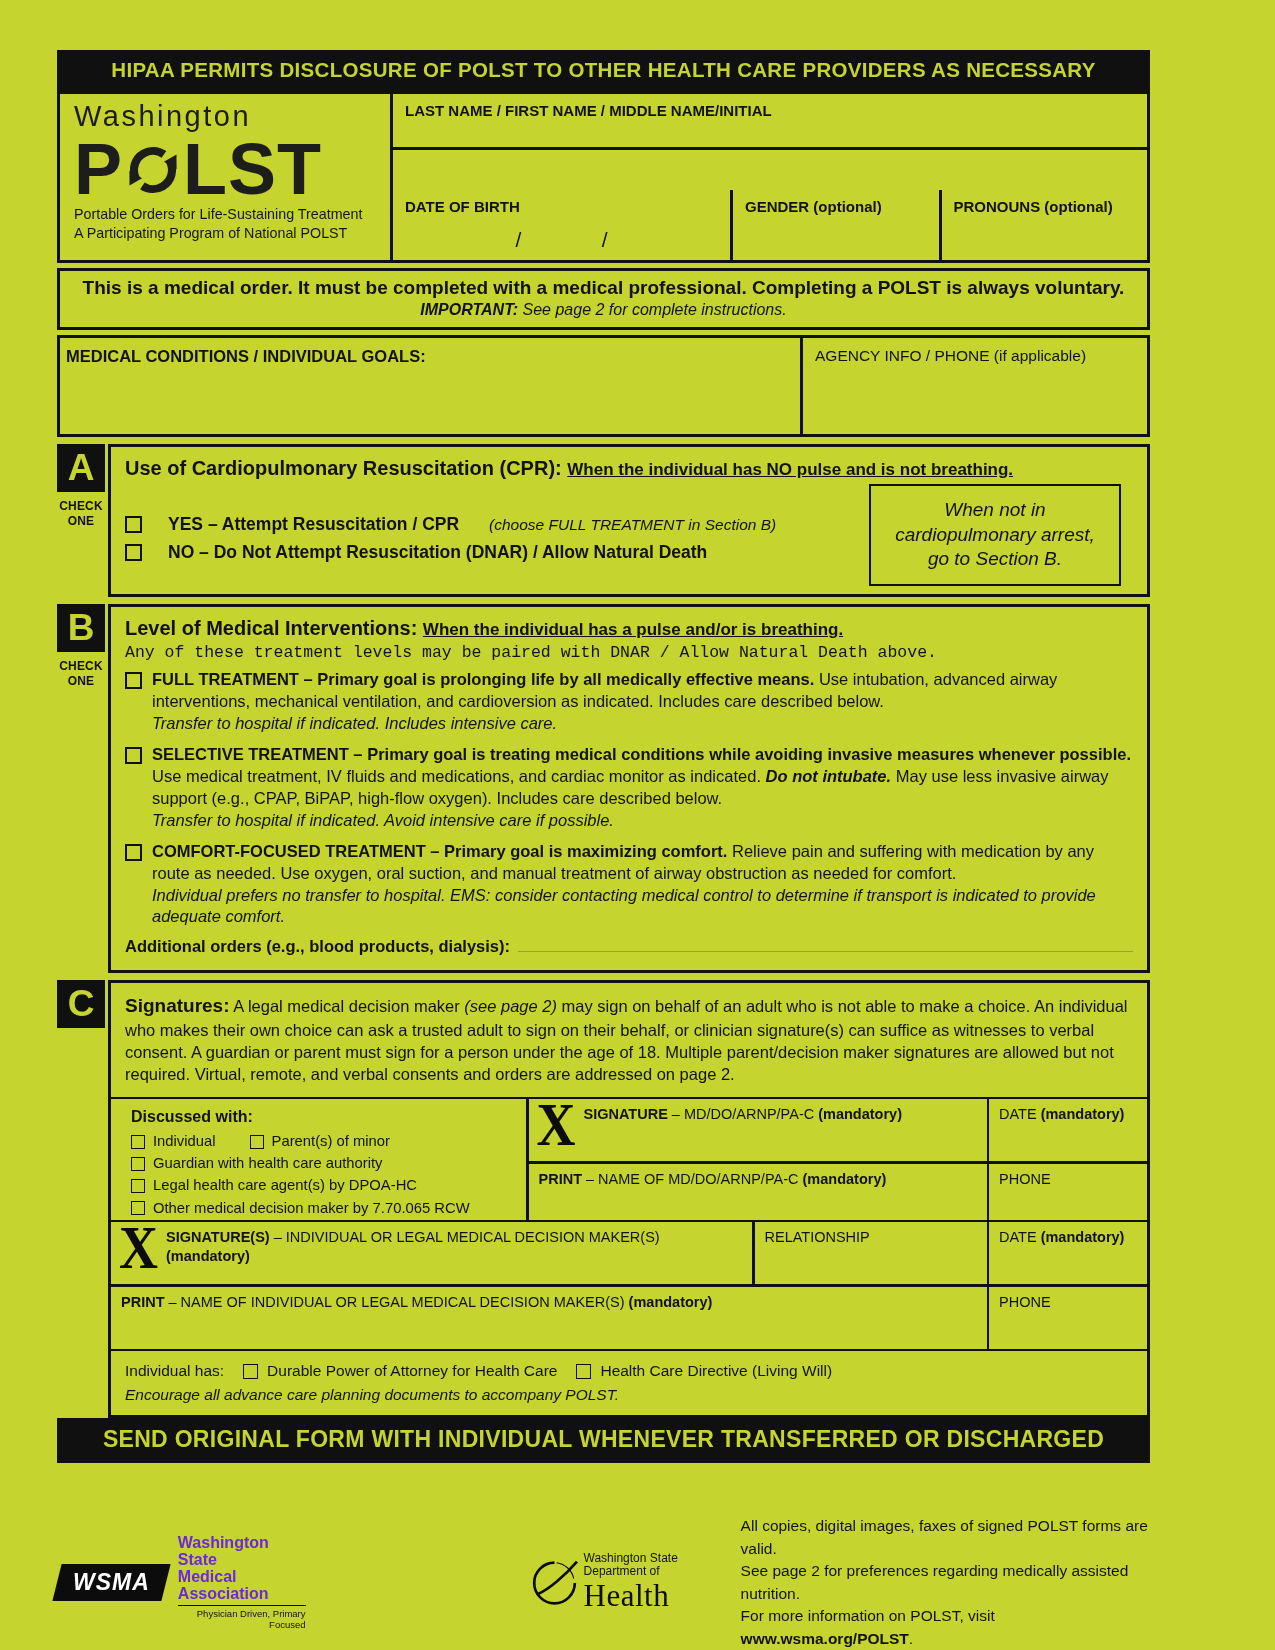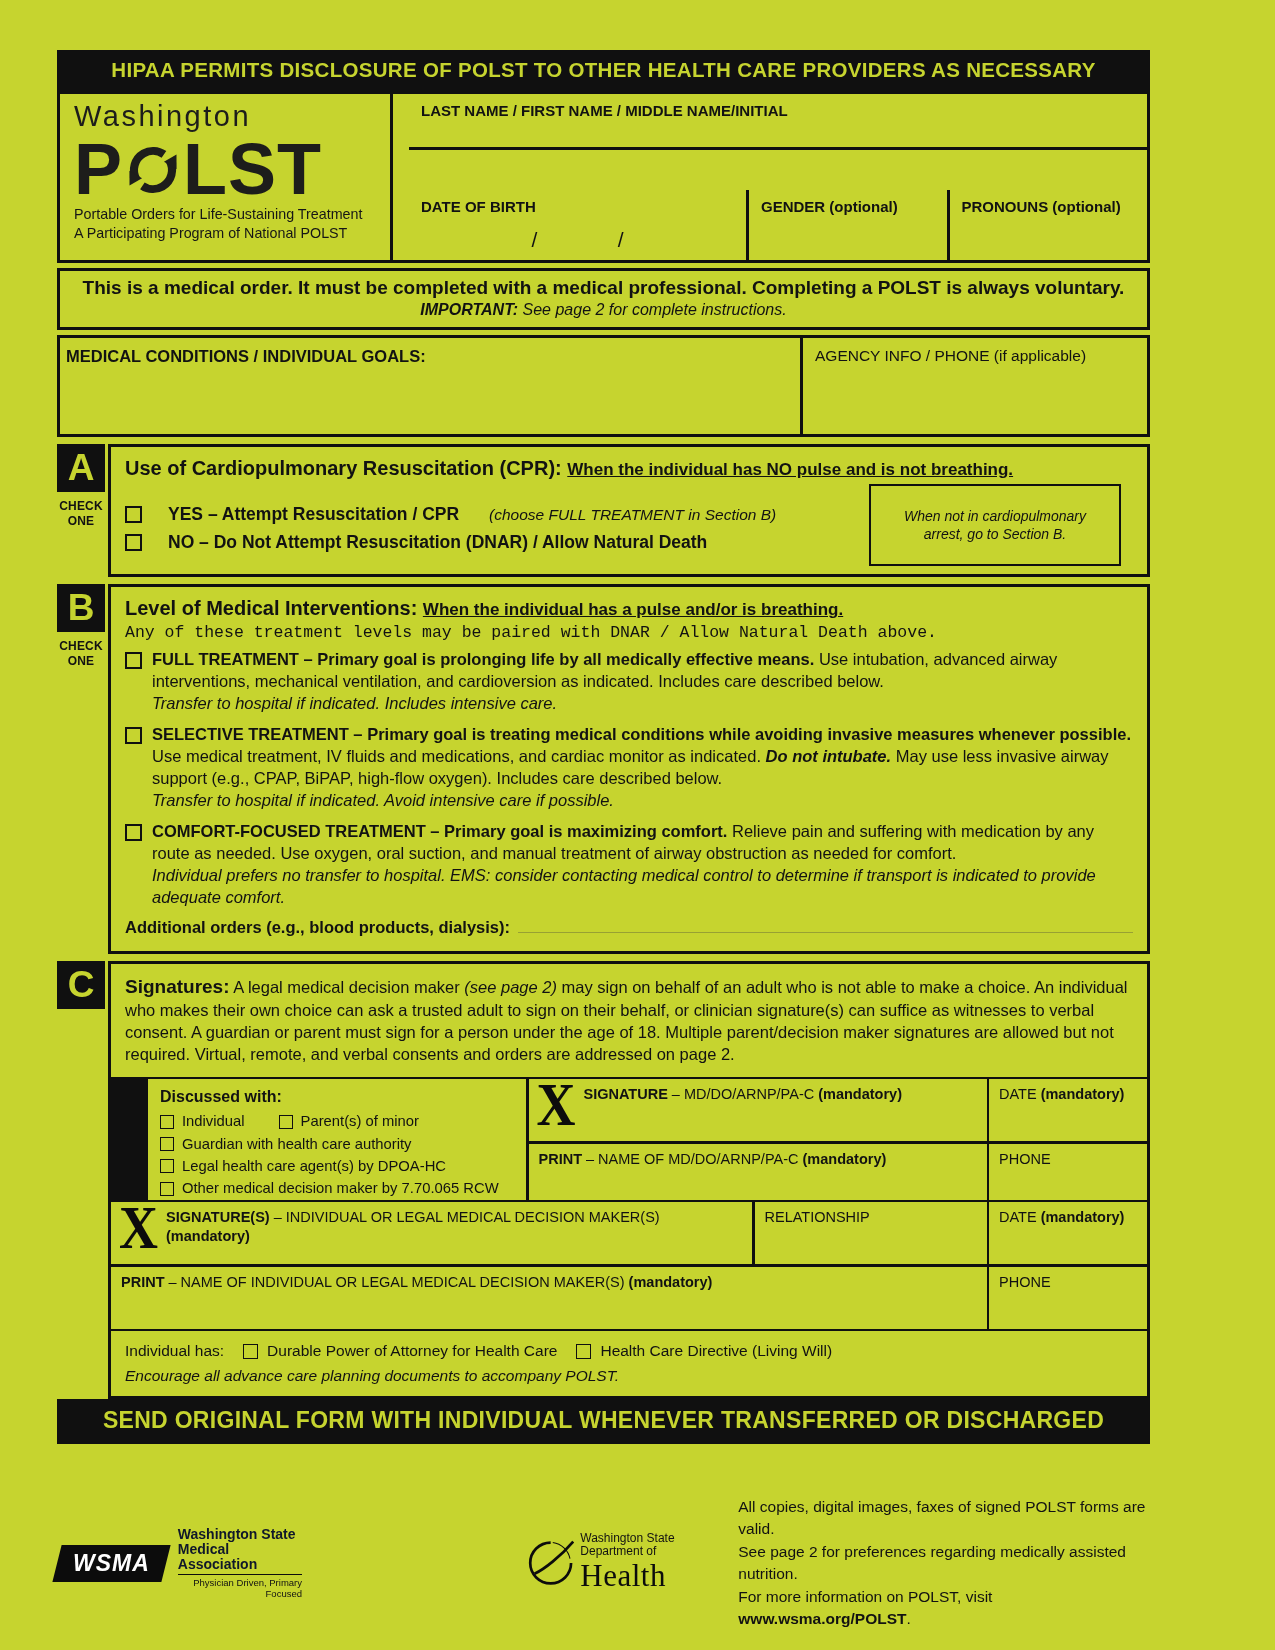--- a/index.html
+++ b/index.html
@@ -13,21 +13,21 @@
   }
   .form { width:1093px; margin:50px 0 0 57px; }
 
   .banner {
     background:#101010; color:#c6d42f; text-align:center; font-weight:bold;
   }
   .banner.top { font-size:20.5px; padding:8px 0 9px; letter-spacing:.3px; }
   .banner.bottom { font-size:23px; padding:8px 0 10px; letter-spacing:.3px; }
 
   
-  .header { display:flex; border:3px solid #101010; height:172px;gap:16px; }
+  .header { display:flex; border:3px solid #101010; height:172px; }
   .brand { width:333px; border-right:3px solid #101010; padding:6px 10px 4px 14px; }
   .brand-state { font-size:29px; letter-spacing:2.5px; color:#1d1d1b; }
   .brand-word { display:flex; align-items:center; font-size:72px; font-weight:bold; color:#1d1d1b; line-height:1; letter-spacing:1px; }
   .logo-o { width:58px; height:58px; margin:2px 1px 0 1px; }
   .brand-sub { font-size:14.3px; line-height:1.35; color:#161616; }
   .brand-sub:first-of-type { margin-top:7px; }
   .header-right { flex:1; display:flex; flex-direction:column; }
   .name-field { height:92px; border-bottom:3px solid #101010; padding:8px 12px; }
   .header-bottom { flex:1; display:flex;margin-top:40px; }
   .dob-field { width:340px; border-right:3px solid #101010; padding:8px 12px; }
@@ -57,21 +57,21 @@
 
   .sect-title { font-size:20px; font-weight:bold; }
   .sect-title .u { font-size:17px; text-decoration:underline; }
 
   .a-row { display:flex; align-items:center; margin-top:4px; }
   .a-opts { flex:1; }
   .opt-line { display:flex; align-items:center; gap:26px; margin-top:7px; }
   .cb { width:17px; height:17px; border:2px solid #101010; flex:none; background:transparent; display:inline-block; }
   .opt-b { font-weight:bold; font-size:17.5px; }
   .opt-i { font-style:italic; font-size:15.5px; margin-left:4px; }
-  .side-note { width:252px; border:2px solid #101010; padding:21px 12px; font-style:italic; text-align:center; font-size:14px; line-height:1.3; margin-right:12px; align-self:center; }
+  .side-note { width:252px; border:2px solid #101010; padding:12px 12px; font-style:italic; text-align:center; font-size:19px; line-height:1.3; margin-right:12px; align-self:center; }
 
   .b-sub { font-size:16.5px; margin:3px 0 7px;font-family:Liberation Mono, monospace; }
   .b-para { display:flex; gap:10px; margin-bottom:9px; }
   .b-para .cb { margin-top:3px; }
   .b-text { flex:1; font-size:16.5px; line-height:1.33; }
   .b-text .bld { font-weight:bold; }
   .b-text .bi { font-weight:bold; font-style:italic; }
   .b-text .ital { font-style:italic; }
   .addl { display:flex; align-items:baseline; margin:4px 0 6px; }
   .addl-label { font-weight:bold; font-size:16.5px; white-space:nowrap; }
@@ -93,21 +93,21 @@
       "printind printind printind phone2"
       "indhas indhas indhas indhas";
     gap:2.5px;
     background:#101010;
     border-top:2.5px solid #101010;
   }
   .cell { background:#c6d42f; padding:6px 10px; font-size:14.5px; line-height:1.3; }
   .cell .bld { font-weight:bold; }
   .sigcell { display:flex; align-items:flex-start; }
   .sig-x { font-family:"Liberation Serif", serif; font-size:54px; font-weight:bold; line-height:.85; margin:-2px 8px -8px -2px; transform:scaleY(1.12); color:#0c0c0c; }
-  .area-disc { grid-area:disc; padding:8px 12px;margin-left:37px; }
+  .area-disc { grid-area:disc; padding:8px 20px; }
   .area-sigmd { grid-area:sigmd; }
   .area-date1 { grid-area:date1; }
   .area-printmd { grid-area:printmd; }
   .area-phone1 { grid-area:phone1; }
   .area-sigind { grid-area:sigind; }
   .area-rel { grid-area:rel; }
   .area-date2 { grid-area:date2; }
   .area-printind { grid-area:printind; }
   .area-phone2 { grid-area:phone2; }
   .area-indhas { grid-area:indhas; padding:10px 14px; }
@@ -120,21 +120,21 @@
 
   .indhas-line { display:flex; align-items:center; gap:9px; font-size:15.5px; }
   .indhas-line .cb { width:15px; height:15px; border-width:1.8px; margin-left:10px; }
   .indhas-italic { font-style:italic; font-size:15.5px; margin-top:4px; }
 
   
   .footer { margin-top:52px; display:flex; align-items:center; }
   .wsma { display:flex; align-items:center; gap:12px; }
   .wsma-mark { background:#0c0c0c; color:#fff; transform:skewX(-14deg); padding:5px 16px; }
   .wsma-mark span { display:inline-block; transform:skewX(14deg); font-style:italic; font-weight:bold; font-size:23px; letter-spacing:1px; }
-  .wsma-name { font-weight:bold; font-size:14px; line-height:1.05; color:#0f172a; }
+  .wsma-name { font-weight:bold; font-size:16px; line-height:1.05; color:#6d28d9; }
   .wsma-tag { font-size:9.5px; margin-top:3px; border-top:1px solid #0c0c0c; padding-top:2px; text-align:right; }
   .doh { display:flex; align-items:center; gap:6px; margin-left:225px; }
   .doh-small { font-size:12px; line-height:1.1; }
   .doh-big { font-family:"Liberation Serif", serif; font-size:31px; letter-spacing:.5px; color:#0c0c0c; }
   .foot-notes { margin-left:auto; font-size:15.5px; line-height:1.45; max-width:450px; }
   .foot-notes .bld { font-weight:bold;text-align:right; }
 
   .page-bottom { display:flex; justify-content:space-between; margin-top:26px; padding:0 92px 0 28px; font-size:12.5px; }
   .page-num { font-weight:bold; }
 </style>

